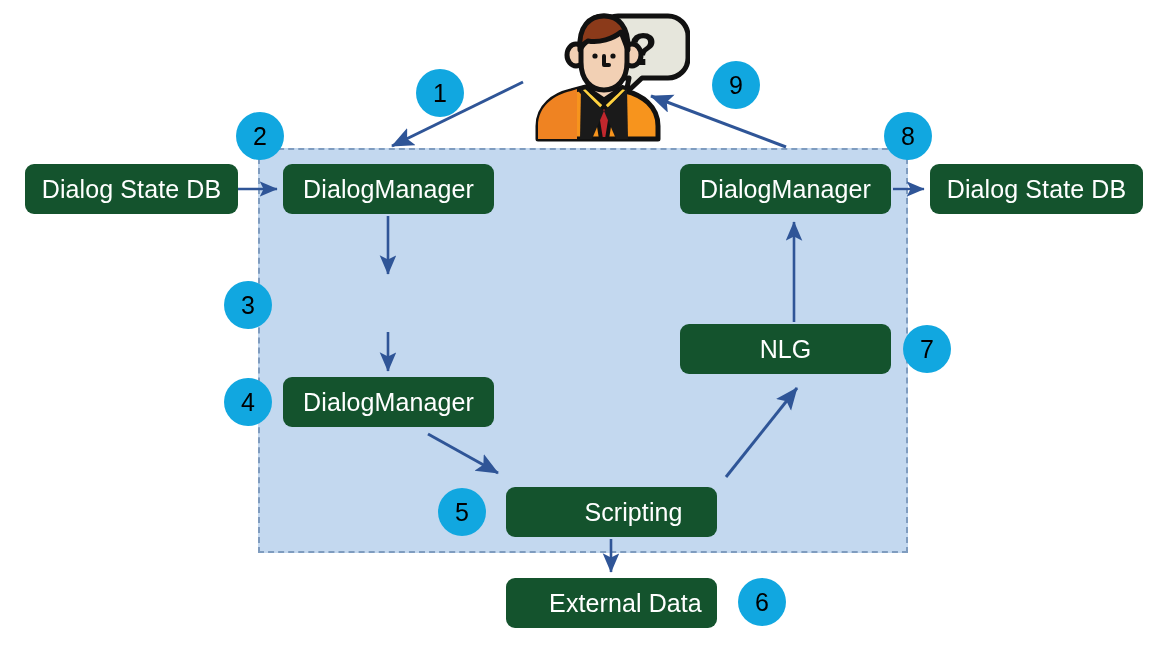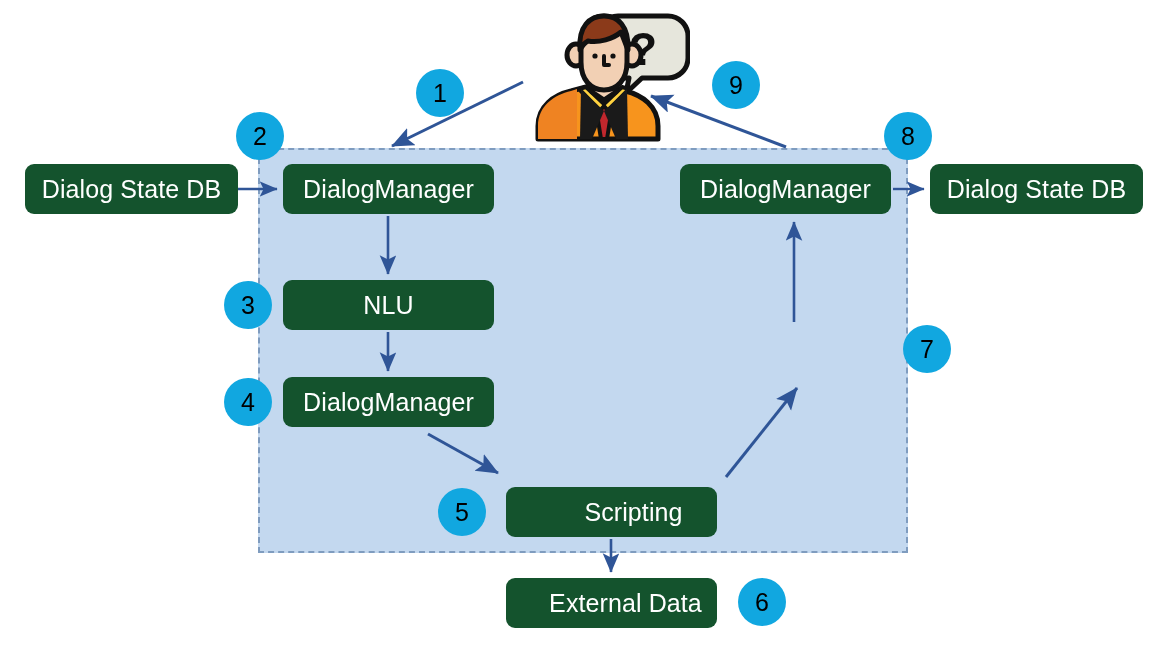--- a/index.html
+++ b/index.html
@@ -171,36 +171,36 @@
   </svg>
 
   <div class="box" style="left:25px; top:164px; width:213px; height:50px;">
     <span>Dialog State DB</span>
   </div>
 
   <div class="box" style="left:283px; top:164px; width:211px; height:50px;">
     <span>DialogManager</span>
   </div>
 
-  <div class="box" style="left:283px; top:280px; width:211px; height:50px;">
-    <span>NLU</span>
-  </div>
 
   <div class="box" style="left:283px; top:377px; width:211px; height:50px;">
     <span>DialogManager</span>
   </div>
 
   <div class="box" style="left:506px; top:487px; width:211px; height:50px;padding-left:44px;">
     <span>Scripting</span>
   </div>
 
   <div class="box" style="left:506px; top:578px; width:211px; height:50px;padding-left:28px;">
     <span>External Data</span>
   </div>
 
+  <div class="box" style="left:680px; top:324px; width:211px; height:50px;">
+    <span>NLG</span>
+  </div>
 
   <div class="box" style="left:680px; top:164px; width:211px; height:50px;">
     <span>DialogManager</span>
   </div>
 
   <div class="box" style="left:930px; top:164px; width:213px; height:50px;">
     <span>Dialog State DB</span>
   </div>
 
   <div class="badge" style="left:416px; top:69px;">

